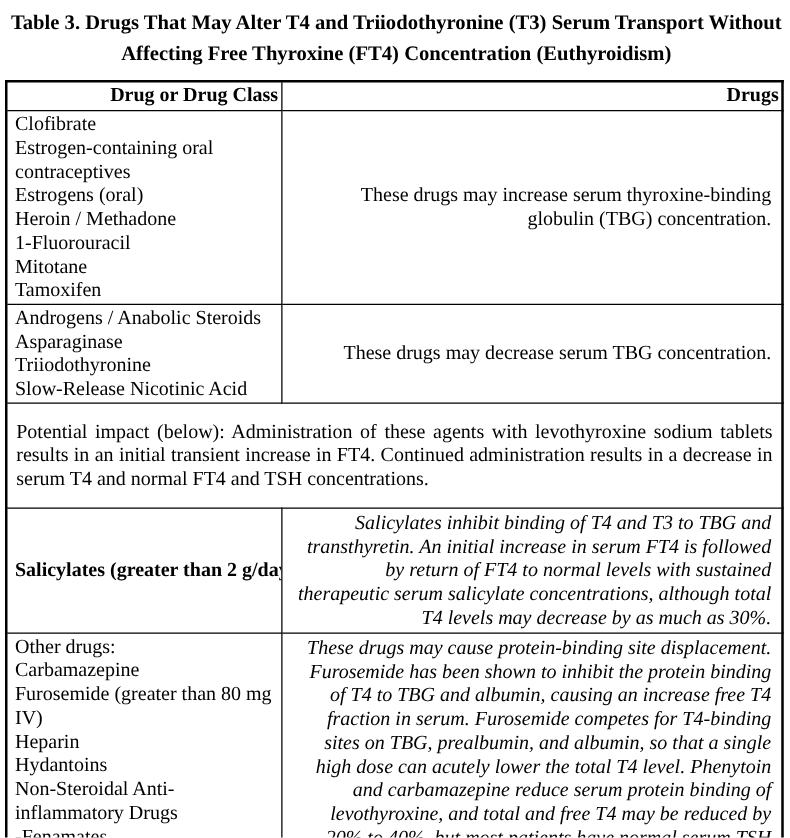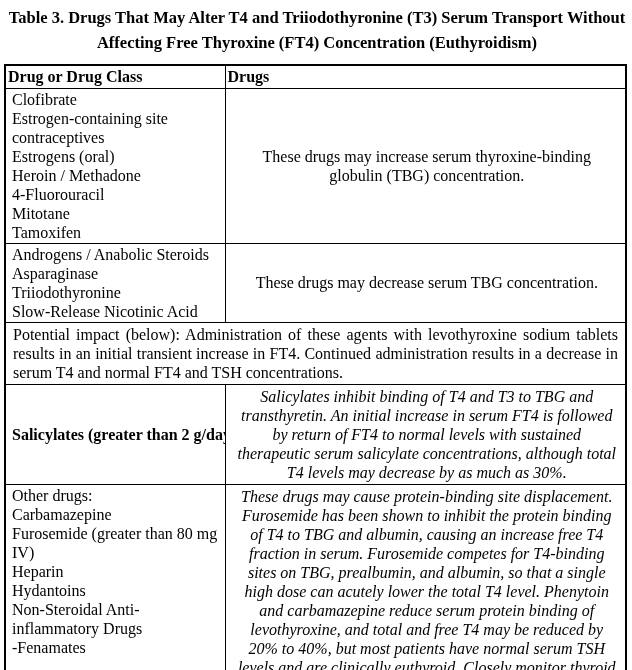--- a/index.html
+++ b/index.html
@@ -35,33 +35,33 @@
   .col-effect { width: 401px; }
   th, td {
     border: 1px solid #000000;
     font-size: 16px;
     line-height: 19px;
     vertical-align: top;
     overflow: hidden;
   }
   th {
     font-weight: bold;
-    text-align: left;
+    text-align: right;
     padding: 1px 2px;
   }
   td.drugs {
     padding: 1px 2px 1px 6px;
     margin-top: 25px;
   }
   td.effect {
     padding: 2px 8px 2px 11px;
-    text-align: center;
+    text-align: right;
   }
   td.note {
-    padding: 2px 7px;
+    padding: 13px 7px;
     text-align: justify;
   }
   .justify { text-align: justify; font-style: italic; }
   .middle  { vertical-align: middle; }
   .nowrap  { white-space: nowrap; padding-left: 5px; padding-right: 0; font-weight: bold; }
   tr.header-row { height: 23px; }
   tr.r1 { height: 147px; }
   tr.r2 { height: 78px; }
   tr.r3 { height: 57px; }
   tr.r4 { height: 98px; }
@@ -82,24 +82,24 @@
 
     <tbody>
         <tr class="header-row">
       <th>Drug or Drug Class</th>
       <th>Drugs</th>
     </tr>
 
     <tr class="r1">
       <td class="drugs">
             <div>Clofibrate</div>
-            <div>Estrogen-containing site contraceptives</div>
+            <div>Estrogen-containing oral contraceptives</div>
             <div>Estrogens (oral)</div>
             <div>Heroin / Methadone</div>
-            <div>4-Fluorouracil</div>
+            <div>1-Fluorouracil</div>
             <div>Mitotane</div>
             <div>Tamoxifen</div>
           </td>
       <td class="effect middle">These drugs may increase serum thyroxine-binding globulin (TBG) concentration.</td>
     </tr>
 
     <tr class="r2">
       <td class="drugs">
             <div>Androgens / Anabolic Steroids</div>
             <div>Asparaginase</div>

